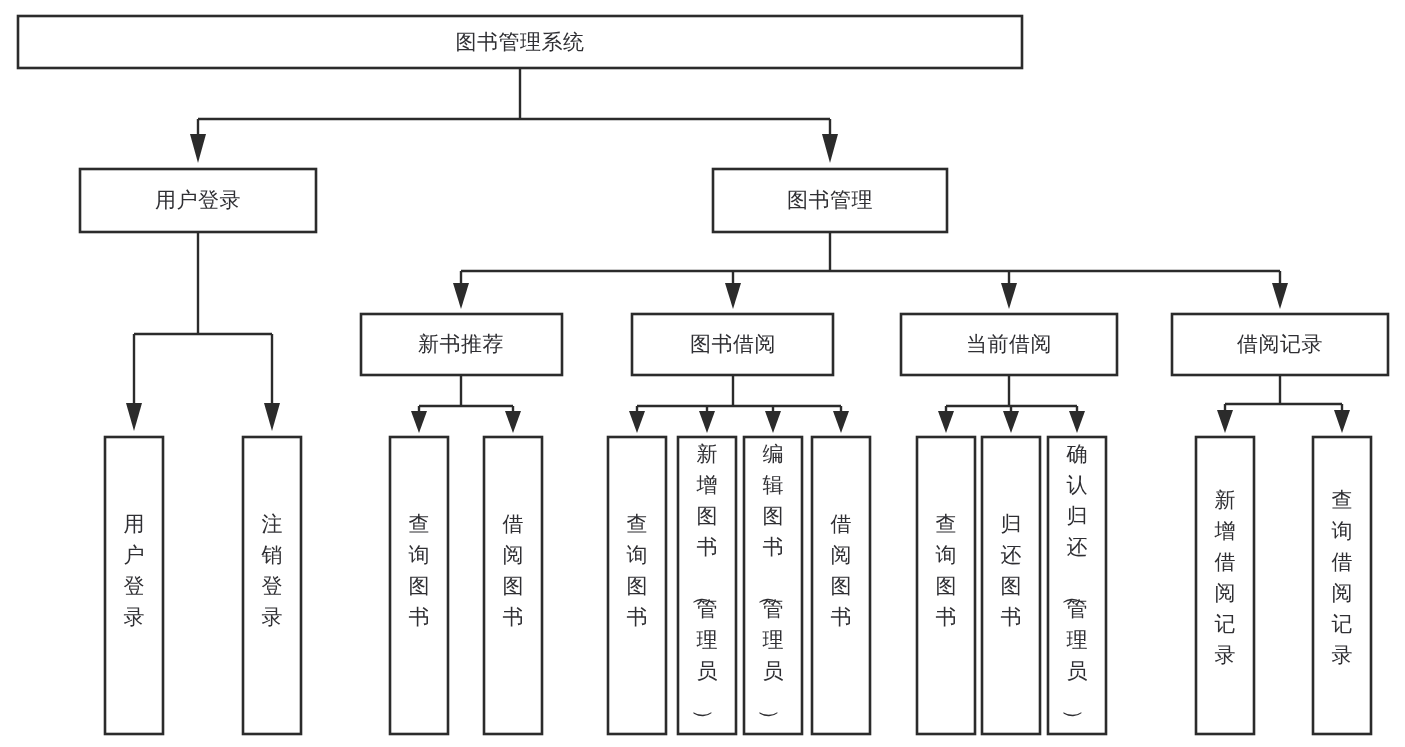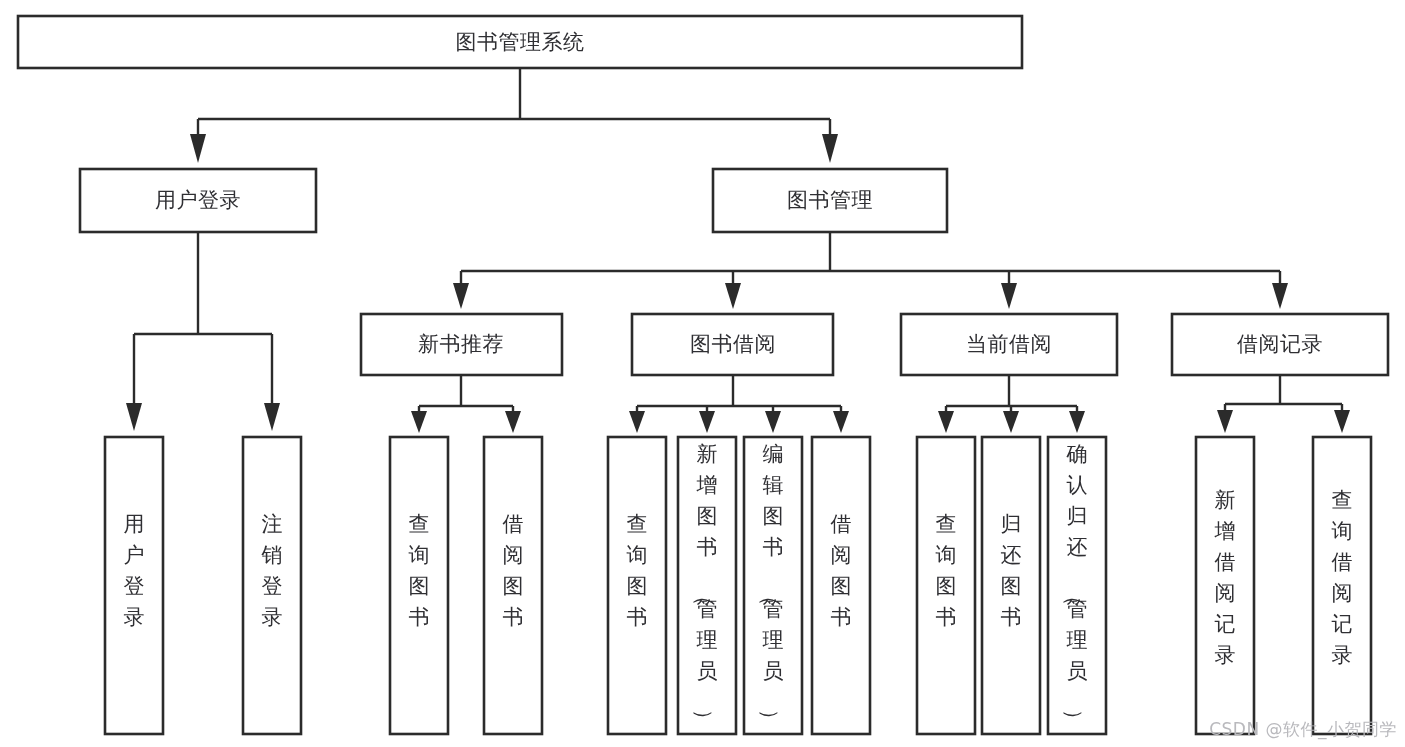--- a/index.html
+++ b/index.html
@@ -220,14 +220,13 @@
       <rect class="node-rect" x="1196" y="437" width="58" height="297"></rect>
       <text class="node-label-v" x="1225" y="507"><tspan x="1225" y="507">新</tspan><tspan x="1225" y="538">增</tspan><tspan x="1225" y="569">借</tspan><tspan x="1225" y="600">阅</tspan><tspan x="1225" y="631">记</tspan><tspan x="1225" y="662">录</tspan></text>
     </g>
     <g>
       <rect class="node-rect" x="1313" y="437" width="58" height="297"></rect>
       <text class="node-label-v" x="1342" y="507"><tspan x="1342" y="507">查</tspan><tspan x="1342" y="538">询</tspan><tspan x="1342" y="569">借</tspan><tspan x="1342" y="600">阅</tspan><tspan x="1342" y="631">记</tspan><tspan x="1342" y="662">录</tspan></text>
     </g>
 
   </svg>
 
-  <div class="watermark-text">CSDN @软件_小贺同学</div>
 </div>
 
 </body></html>

